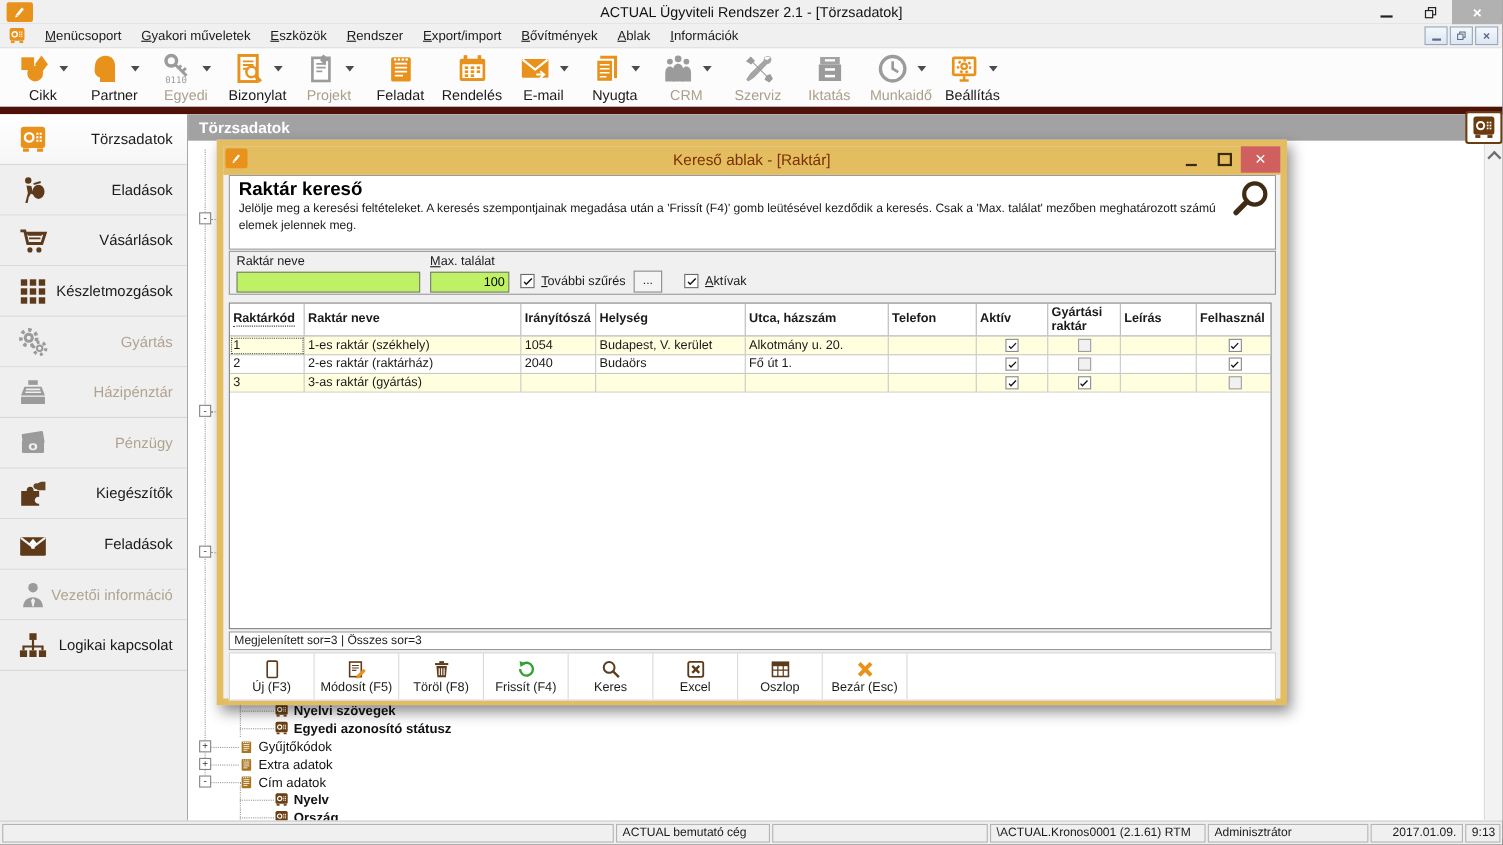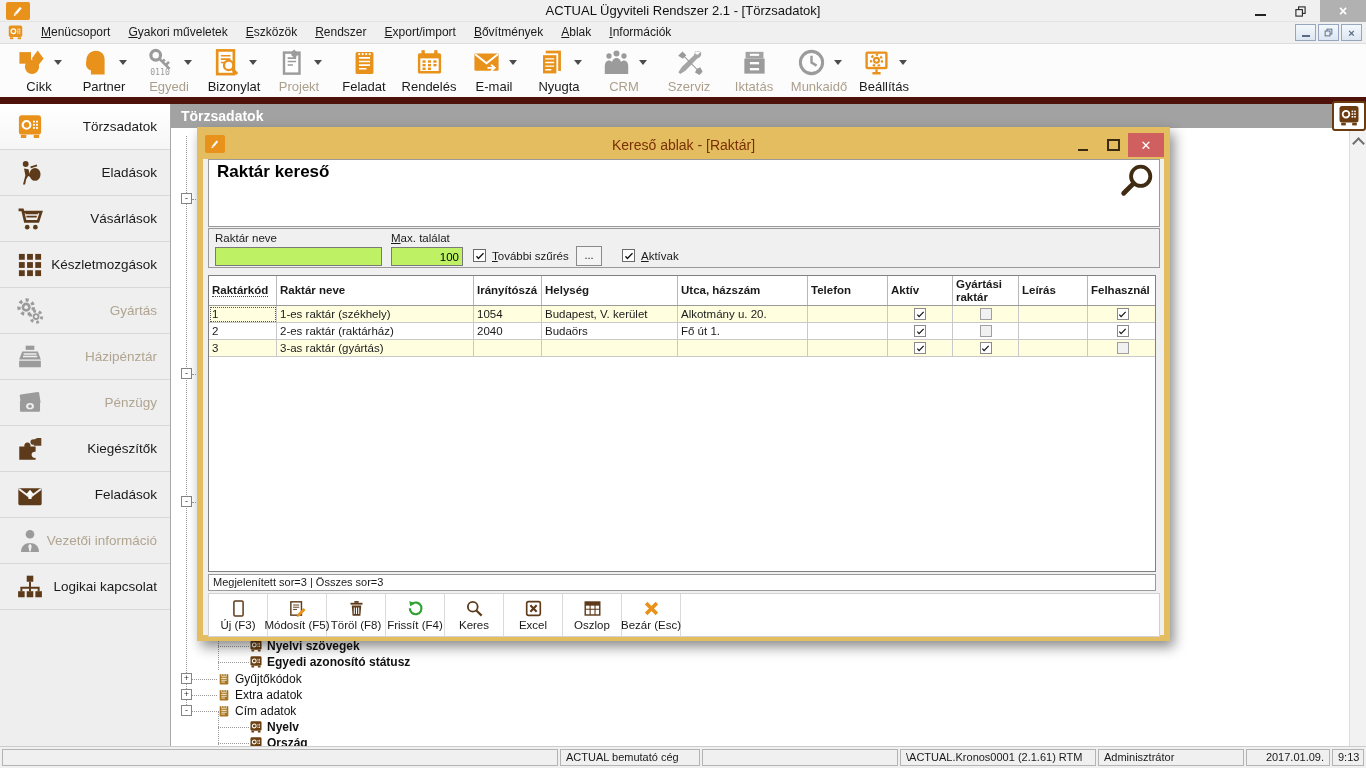--- a/index.html
+++ b/index.html
@@ -127,21 +127,21 @@
   .gcb{width:12px;height:12px;background:#fff;border:1px solid #8a8a8a;display:flex;align-items:center;justify-content:center;}
   .gcb svg{width:9px;height:9px;}
   .gcb.un{background:#f1f1f1;border-color:#9f9f9f;}
   .g-fill{flex:1;background:#fff;}
 
   .dlg-gridstatus{position:absolute;left:5px;top:415px;width:948px;height:17px;background:#fff;
     border:1px solid #9a9a9a;font-size:11px;line-height:15px;padding-left:4px;}
 
   .dlg-buttons{position:absolute;left:5px;top:434px;width:952px;height:44px;background:#fff;
     border:1px solid #d2d2d2;display:flex;}
-  .d-btn{width:59px;height:100%;border-right:1px solid #dadada;display:flex;flex-direction:column;
+  .d-btn{width:77px;height:100%;border-right:1px solid #dadada;display:flex;flex-direction:column;
     align-items:center;justify-content:center;gap:1px;}
   .d-btn .ico{width:19px;height:19px;color:#5d3a1a;}
   .d-btn .d-label{font-size:11.5px;white-space:nowrap;}
 
   
   .statusbar{position:absolute;left:0;top:746px;width:1366px;height:16px;background:#f0f0f0;border-top:1px solid #cccccc;padding-left:32px;}
   .seg{position:absolute;top:2px;height:17px;border:1px solid #b4b4b4;font-size:11px;line-height:15px;
     padding:0 5px;white-space:nowrap;overflow:hidden;background:#f0f0f0;}
 </style>
 </head>
@@ -725,20 +725,21 @@
       <div class="dlg-btns">
         <div class="dlg-btn minimize"></div>
         <div class="dlg-btn maximize"></div>
         <div class="dlg-btn close">✕</div>
       </div>
     </div>
     <div class="dlg-content">
 
       <div class="dlg-header">
         <div class="dlg-heading">Raktár kereső</div>
+        <div class="dlg-desc">Jelölje meg a keresési feltételeket. A keresés szempontjainak megadása után a 'Frissít (F4)' gomb leütésével kezdődik a keresés. Csak a 'Max. találat' mezőben meghatározott számú elemek jelennek meg.</div>
         <span class="ico dlg-mag">
             <svg viewBox="0 0 24 24" fill="currentColor">
               <circle cx="14.6" cy="9.4" r="6.8" fill="none" stroke="currentColor" stroke-width="2.7"></circle>
               <path d="M9.6 14.4 2.6 21.4" stroke="currentColor" stroke-width="3.4" stroke-linecap="round" fill="none"></path>
             </svg>
           </span>
       </div>
 
       <div class="dlg-filter">
         <div class="f-label" style="left:6px;top:3px;">Raktár neve</div>

